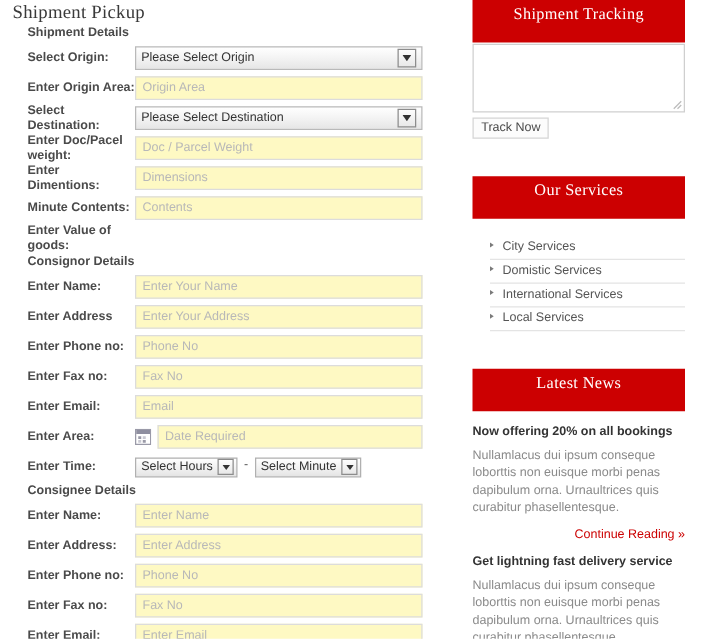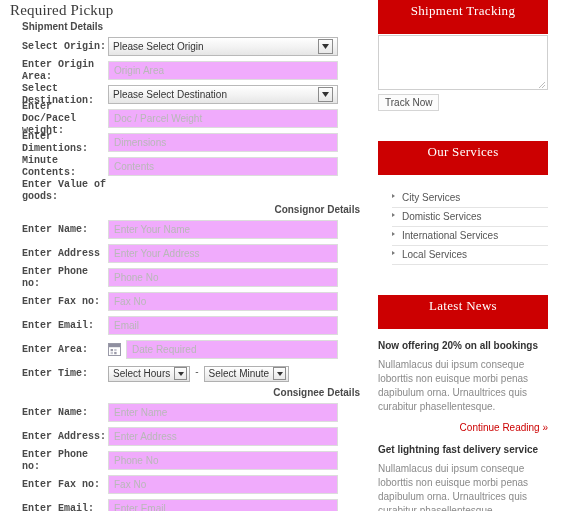--- a/index.html
+++ b/index.html
@@ -37,50 +37,48 @@
     letter-spacing: 0.2px;
   }
   .section-label {
     font-size: 10px;
     font-weight: bold;
     color: #4a4a4a;
     margin: 0 0 3px 22px;
   }
   .section-label.sub {
     margin-top: 2px;
-    text-align: right;
   }
 
   .form-row {
     display: flex;
     align-items: center;
     height: 23px;
     margin-bottom: 1px;
   }
   .form-label {
     width: 108px;
     padding-left: 22px;
     box-sizing: border-box;
     font-size: 10px;
     font-weight: bold;
     color: #4a4a4a;
     line-height: 12px;
-    font-family: Liberation Mono, monospace;
   }
   .field-wrap {
     flex: 1;
     padding-right: 22px;
     display: flex;
   }
   .txt {
     width: 100%;
     height: 19px;
     box-sizing: border-box;
     border: 1px solid #dcdcdc;
-    background: #f0abfc;
+    background: #fef9c3;
     font-family: "Liberation Sans", sans-serif;
     font-size: 10px;
     color: #555555;
     padding: 0 5px;
     outline: none;
   }
   .txt::placeholder {
     color: #b8b8b8;
     opacity: 1;
   }
@@ -238,21 +236,21 @@
     margin-top: 8px;
   }
 </style>
 </head>
 <body>
 
 <div class="page">
 
   <div class="left-col">
 
-    <h1 class="page-title">Required Pickup</h1>
+    <h1 class="page-title">Shipment Pickup</h1>
 
     <div class="section-label">Shipment Details</div>
 
     <div class="form-row">
       <div class="form-label">Select Origin:</div>
       <div class="field-wrap">
         <div class="sel">
           <span>Please Select Origin</span>
           <span class="sel-caret">
             <svg width="7" height="5" viewBox="0 0 7 5">

